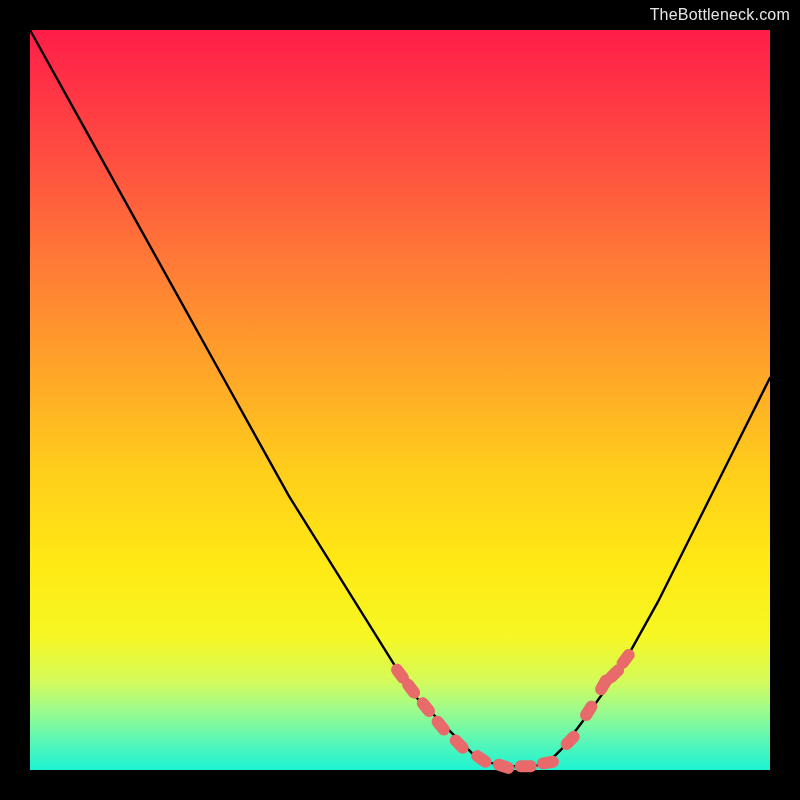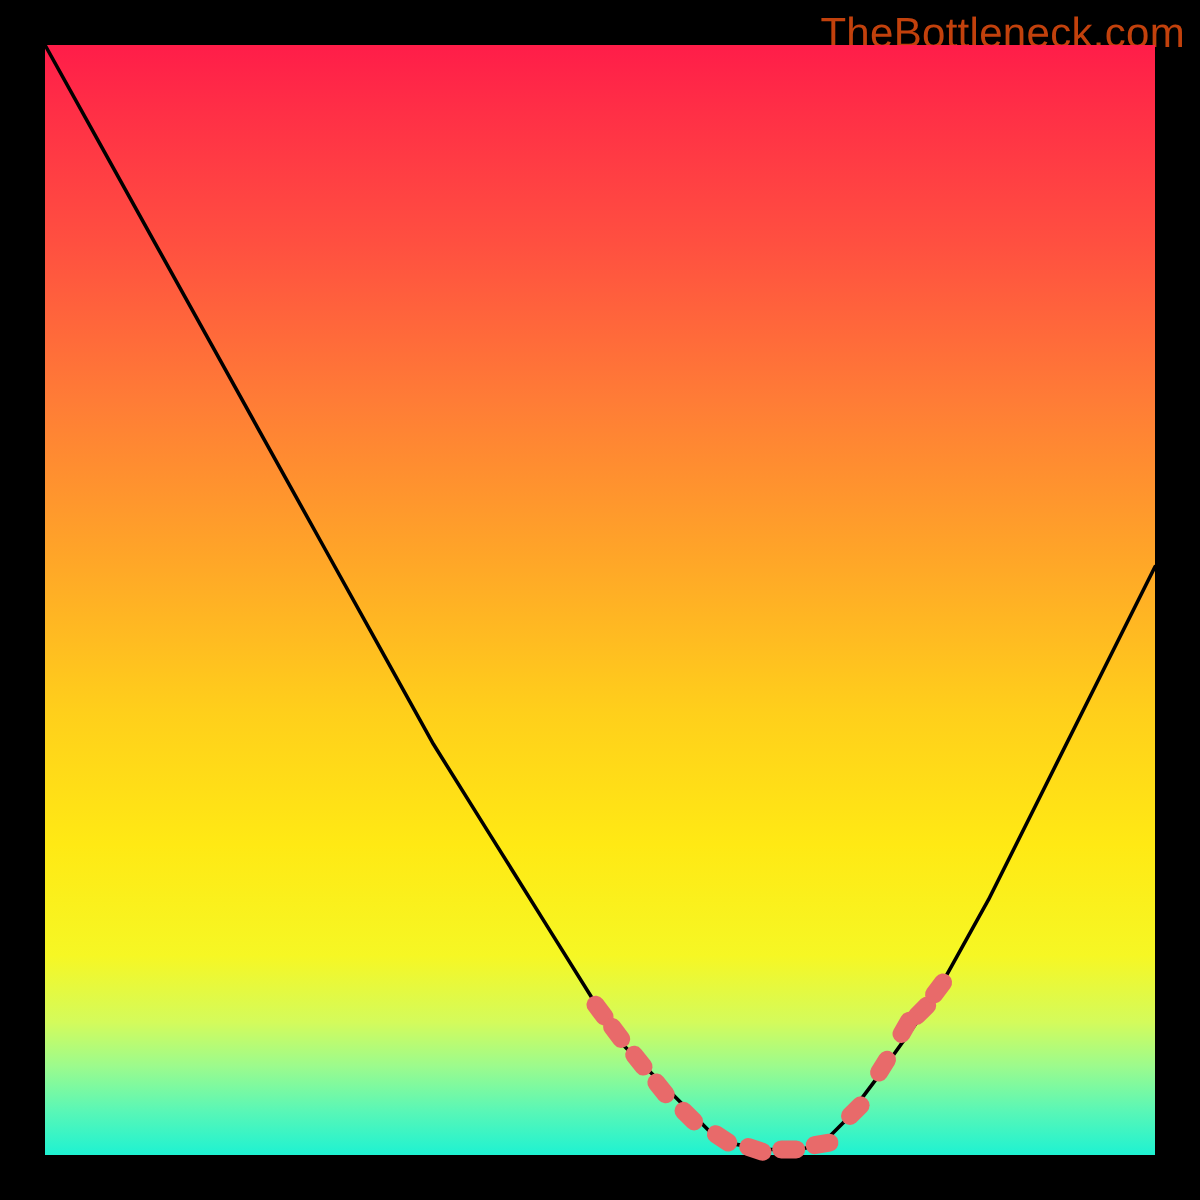--- a/index.html
+++ b/index.html
@@ -14,22 +14,22 @@
   .frame {
     position: relative;
     width: 800px;
     height: 800px;
     background: #000000;
   }
   .attribution {
     position: absolute;
     top: 6px;
     right: 10px;
-    color: #c2410c;
-    font-size: 28px;
+    color: #e5e5e5;
+    font-size: 16px;
     font-weight: 500;
     letter-spacing: 0.2px;
     user-select: none;
   }
   .plot-area {
     position: absolute;
     left: 30px;
     top: 30px;
     width: 740px;
     height: 740px;

